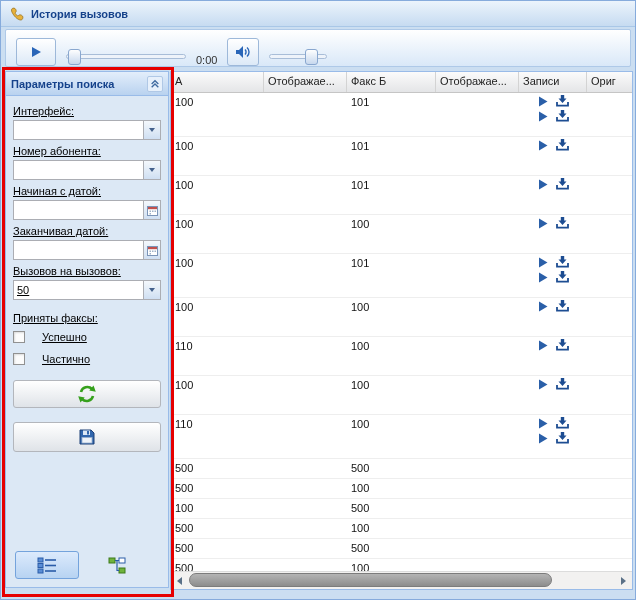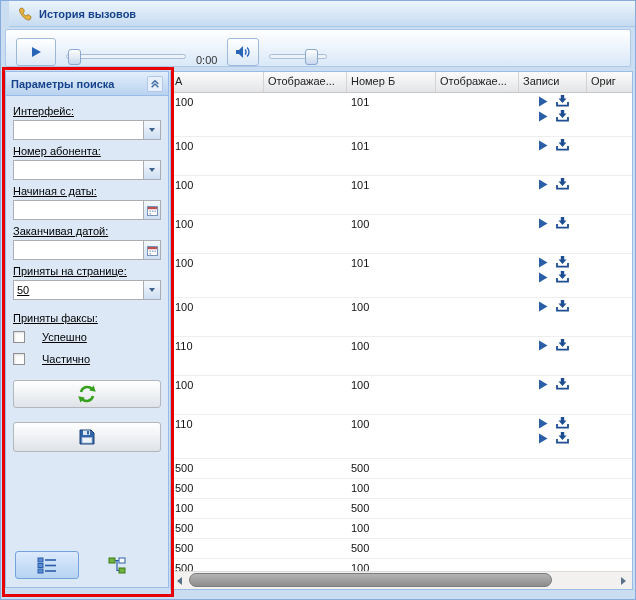--- a/index.html
+++ b/index.html
@@ -2,21 +2,21 @@
 <html><head>
 <meta charset="utf-8">
 <style>
   * { margin:0; padding:0; box-sizing:border-box; }
   html,body { width:636px; height:600px; }
   body { font-family:"Liberation Sans","DejaVu Sans",sans-serif; font-size:11px; background:#cbdef1; }
 
   .window { position:relative; width:636px; height:600px; background:#cbdef1; border:1px solid #86abdc; overflow:hidden; }
 
   
-  .titlebar { position:absolute; top:0; left:8px; right:0; height:26px;
+  .titlebar { position:absolute; top:0; left:0; right:0; height:26px;
     background:linear-gradient(#ecf4fc,#c6dbf1); border-bottom:1px solid #a9c7e7;
     display:flex; align-items:center; padding:0 9px; gap:6px; }
   .titlebar .title { color:#15428b; font-weight:bold; }
 
   
   .toolbar { position:absolute; top:28px; left:4px; right:4px; height:38px;
     background:linear-gradient(#ffffff,#d9e8f8); border:1px solid #aec9e8; border-radius:2px;
     display:flex; align-items:flex-end; padding:0 10px; gap:10px; }
   .tb-btn { height:28px; background:linear-gradient(#ffffff,#dce9f7); border:1px solid #9db8d9;
     border-radius:3px; display:flex; align-items:center; justify-content:center; cursor:pointer; }
@@ -151,21 +151,21 @@
       </div>
 
       <div class="f-label">Номер абонента:</div>
       <div class="combo">
         <input type="text" value="" style="">
         <span class="trigger">
           <span class="arr-down"></span>
         </span>
       </div>
 
-      <div class="f-label">Начиная с даты:</div>
+      <div class="f-label">Начиная с датой:</div>
       <div class="datefield">
         <input type="text" value="" style="">
         <span class="trigger">
           <svg width="11" height="11" viewBox="0 0 11 11">
             <rect x="0.5" y="1.5" width="10" height="9" fill="#ffffff" stroke="#7a94b8"></rect>
             <rect x="1" y="2" width="9" height="2.2" fill="#c0504d"></rect>
             <rect x="2.5" y="5.5" width="1.5" height="1.5" fill="#9fb2c8"></rect>
             <rect x="5" y="5.5" width="1.5" height="1.5" fill="#9fb2c8"></rect>
             <rect x="7.5" y="5.5" width="1.5" height="1.5" fill="#9fb2c8"></rect>
             <rect x="2.5" y="8" width="1.5" height="1.5" fill="#9fb2c8"></rect>
@@ -181,21 +181,21 @@
             <rect x="0.5" y="1.5" width="10" height="9" fill="#ffffff" stroke="#7a94b8"></rect>
             <rect x="1" y="2" width="9" height="2.2" fill="#c0504d"></rect>
             <rect x="2.5" y="5.5" width="1.5" height="1.5" fill="#9fb2c8"></rect>
             <rect x="5" y="5.5" width="1.5" height="1.5" fill="#9fb2c8"></rect>
             <rect x="7.5" y="5.5" width="1.5" height="1.5" fill="#9fb2c8"></rect>
             <rect x="2.5" y="8" width="1.5" height="1.5" fill="#9fb2c8"></rect>
           </svg>
         </span>
       </div>
 
-      <div class="f-label">Приняты на странице:</div>
+      <div class="f-label">Вызовов на вызовов:</div>
       <div class="combo">
         <input type="text" value="50" style="">
         <span class="trigger">
           <span class="arr-down"></span>
         </span>
       </div>
 
       <div class="f-label fax-label">Приняты факсы:</div>
       <div class="cb-row">
         <span class="checkbox"></span>
@@ -245,21 +245,21 @@
         </div>
       </div>
 
     </div>
   </div>
 
   <div class="grid">
     <div class="thead">
       <div class="th col-a">А</div>
       <div class="th col-da">Отображае...</div>
-      <div class="th col-b">Номер Б</div>
+      <div class="th col-b">Факс Б</div>
       <div class="th col-db">Отображае...</div>
       <div class="th col-rec">Записи</div>
       <div class="th col-fax">Ориг</div>
     </div>
     <div class="tbody">
   <div class="trow rec2">
     <div class="td col-a">100</div>
     <div class="td col-da"></div>
     <div class="td col-b">101</div>
     <div class="td col-db"></div>

